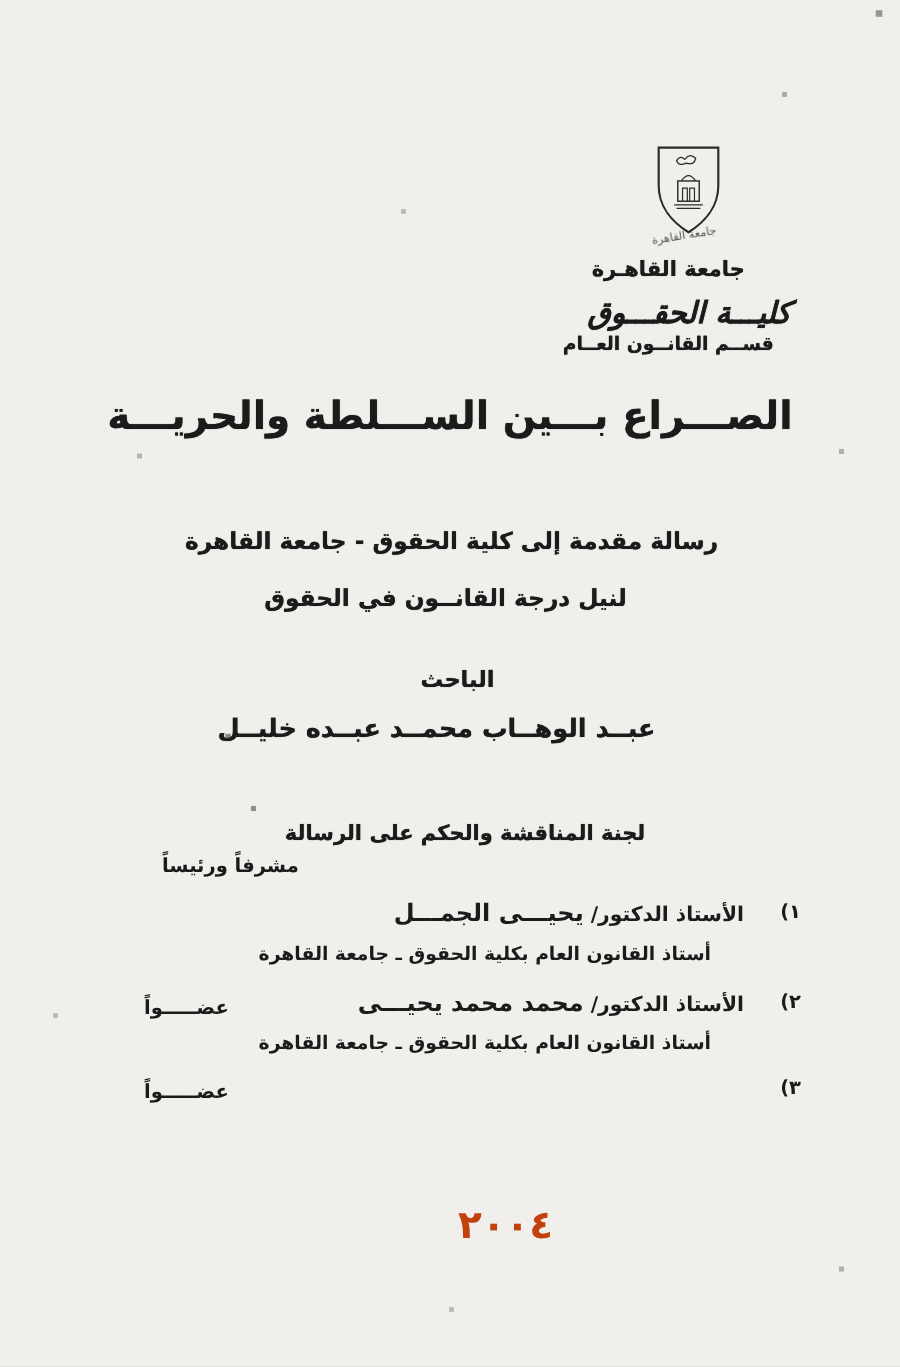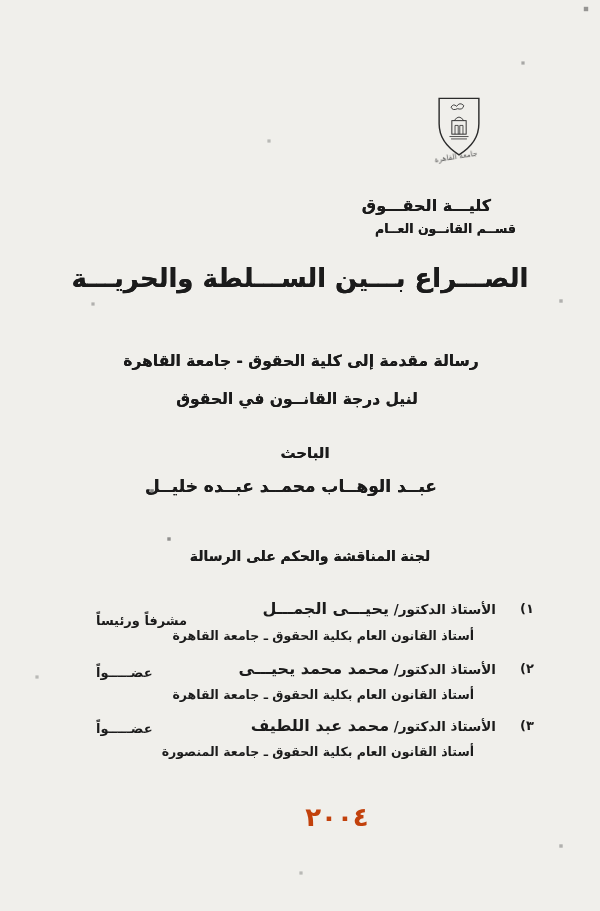--- a/index.html
+++ b/index.html
@@ -21,41 +21,41 @@
   .emblem { position:absolute; left:428px; top:96px; width:62px; height:62px; }
   .seal-caption {
     position:absolute; left:408px; top:152px; width:96px;
     font-size:7.5px; text-align:center; color:#3a3a3a;
     transform:rotate(-9deg); opacity:.85; letter-spacing:1px;
     filter:blur(.2px);
   }
 
   
   .hdr-university { left:358px; top:172px; width:175px; font-size:14px; }
-  .hdr-faculty    { left:339px; top:196px; width:175px; font-size:16px; }
+  .hdr-faculty    { left:372px; top:196px; width:175px; font-size:20px;font-style:italic; }
   .hdr-department { left:358px; top:221px; width:175px; font-size:12.5px; }
 
   .title-main { left:5px;  top:262px; width:590px; font-size:26px; }
   .title-sub  { left:0px;  top:311px; width:594px; font-size:16px; }
 
   .thesis-1 { left:2px; top:352px; width:598px; font-size:15.5px; }
   .thesis-2 { left:0px; top:390px; width:594px; font-size:15.5px; }
 
   .researcher-label { left:5px; top:444px; width:600px; font-size:15px; }
   .researcher-name  { left:0px; top:476px; width:582px; font-size:17px; }
 
   .committee-heading { left:20px; top:548px; width:580px; font-size:14px; }
 
   .member-number { position:absolute; right:66px; font-size:13px; font-weight:bold; }
   .member-name   { position:absolute; right:104px; font-size:13.5px; font-weight:bold; white-space:nowrap; }
   .member-name .nm { font-size:16px;margin-top:16px; }
   .member-affil  { position:absolute; right:126px; font-size:12.5px; font-weight:bold; white-space:nowrap; }
   .member-role   { position:absolute; left:96px; font-size:13px; font-weight:bold; }
 
-  .r1-name  { top:599px; } .r1-num { top:601px; } .r1-role { top:613px; } .r1-affil { top:628px; }
+  .r1-name  { top:599px; } .r1-num { top:601px; } .r1-role { top:570px;margin-left:12px; } .r1-affil { top:628px; }
   .r2-name  { top:659px; } .r2-num { top:661px; } .r2-role { top:665px; } .r2-affil { top:687px; }
   .r3-name  { top:716px; } .r3-num { top:718px; } .r3-role { top:721px; } .r3-affil { top:744px; }
 
   .year {
     left:59px; top:801px; width:556px;
     font-size:26px; font-weight:700; letter-spacing:6px; color:#c2410c;
   }
 
   .speckles {
     position:absolute; left:0; top:0; width:2px; height:2px;
@@ -80,20 +80,21 @@
   <svg class="emblem" viewBox="0 0 60 78" xmlns="http://www.w3.org/2000/svg">
     <path d="M5 3 H55 V35 C55 53 43 66 30 74 C17 66 5 53 5 35 Z" fill="none" stroke="#2b2b2b" stroke-width="1.8"></path>
     <path d="M27 13 q4 -6 9 -1 q-1 6 -8 4 q-6 3 -8 -2 q3 -5 7 -1" fill="none" stroke="#2b2b2b" stroke-width="1.1"></path>
     <path d="M24 31 q6 -9 12 0" fill="none" stroke="#2b2b2b" stroke-width="1.1"></path>
     <rect x="21" y="31" width="18" height="17" fill="none" stroke="#2b2b2b" stroke-width="1.2"></rect>
     <path d="M25 48 V37 h4 v11 M31 48 V37 h4 v11" fill="none" stroke="#2b2b2b" stroke-width="1"></path>
     <path d="M18 51 h24 M20 54 h20" fill="none" stroke="#2b2b2b" stroke-width="1"></path>
   </svg>
   <div class="seal-caption">جامعة القاهرة</div>
 
+  <div class="abs ctr b hdr-university">جامعة القاهـرة</div>
   <div class="abs ctr b hdr-faculty">كليـــة الحقـــوق</div>
   <div class="abs ctr b title-main">الصـــراع بـــين الســـلطة والحريـــة</div>
 
   <div class="abs ctr b hdr-department">قســم القانــون العــام</div>
 
   <div class="abs ctr b thesis-1">رسالة مقدمة إلى كلية الحقوق - جامعة القاهرة</div>
   <div class="abs ctr b thesis-2">لنيل درجة القانــون في الحقوق</div>
 
   <div class="abs ctr b researcher-label">الباحث</div>
   <div class="abs ctr b researcher-name">عبــد الوهــاب محمــد عبــده خليــل</div>
@@ -110,23 +111,18 @@
 
   <div class="member-number r2-num">٢)</div>
   <div class="member-name r2-name">
     <span>الأستاذ الدكتور/</span>
     <span class="nm">محمد محمد يحيـــى</span>
   </div>
   <div class="member-affil r2-affil">أستاذ القانون العام بكلية الحقوق ـ جامعة القاهرة</div>
   <div class="member-role r2-role">عضـــــواً</div>
 
   <div class="member-number r3-num">٣)</div>
-  <div class="member-name r3-name">
-    <span>الأستاذ الدكتور/</span>
-    <span class="nm">محمد عبد اللطيف</span>
-  </div>
-  <div class="member-affil r3-affil">أستاذ القانون العام بكلية الحقوق ـ جامعة المنصورة</div>
   <div class="member-role r3-role">عضـــــواً</div>
 
   <div class="abs ctr year">٢٠٠٤</div>
 
   <div class="speckles"></div>
 </div>
 
 </body></html>

